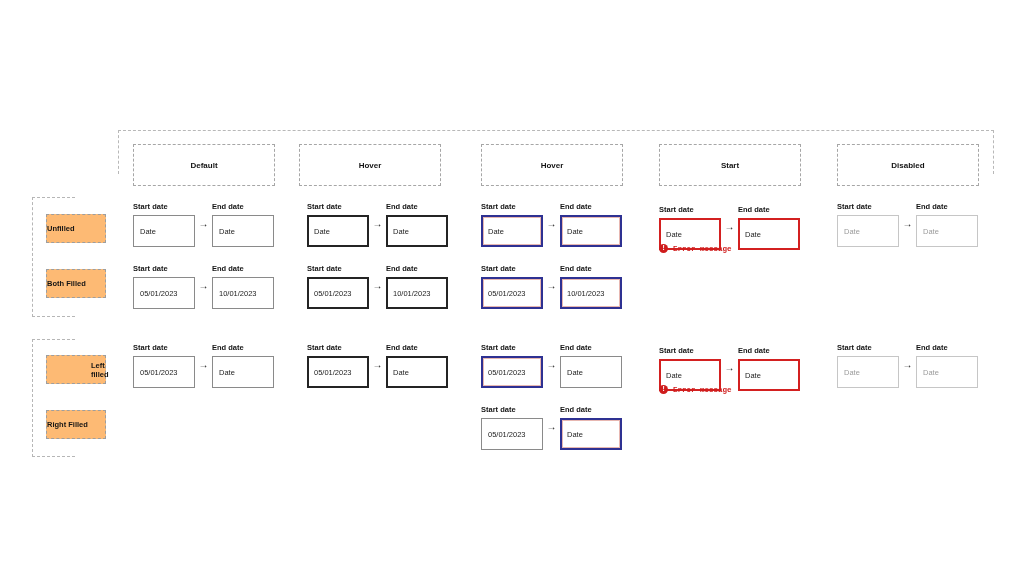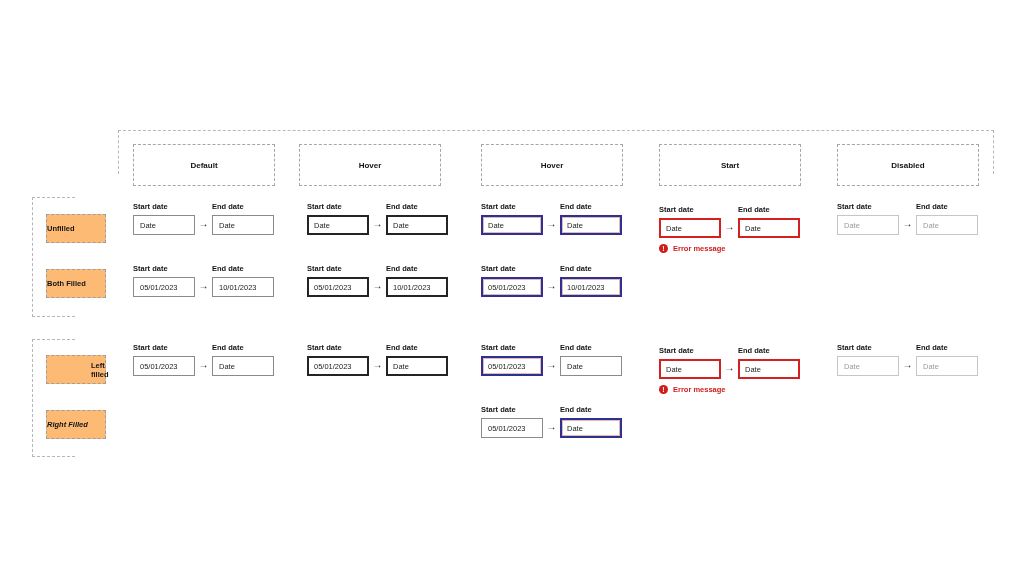--- a/index.html
+++ b/index.html
@@ -37,38 +37,38 @@
     font-size:7.5px; font-weight:bold; color:#141414;
   }
   
   .cell{ position:absolute; display:flex; width:141px; }
   .fgroup{ display:flex; flex-direction:column; }
   .field-label{
     font-size:7.5px; font-weight:bold; color:#141414;
     line-height:8px; margin-bottom:4px; white-space:nowrap;
   }
   .dinput{
-    width:62px; height:20px; box-sizing:border-box; background:#fff;
+    width:62px; height:32px; box-sizing:border-box; background:#fff;
     border:1px solid #8a8a8a; display:flex; align-items:center;
     padding-left:6px; font-size:7.5px; color:#1c1c1c; white-space:nowrap;text-align:center;
   }
   .dinput.st-hover{ border:2px solid #242424; padding-left:5px; }
   .dinput.st-focus{
     border:2px solid #2e3192; padding-left:5px;
     box-shadow:inset 0 0 0 1px #e7b7b1;
   }
   .dinput.st-error{ border:2px solid #d32020; padding-left:5px; }
   .dinput.st-disabled{ border:1px solid #c6c6c6; color:#9b9b9b; }
   .arrow{
     width:17px; text-align:center; font-size:10px; color:#141414;
     margin-top:16px; line-height:10px;
   }
   .err{
     position:absolute; left:0; top:38px; display:flex; align-items:center;
-    font-size:7.5px; font-weight:bold; color:#cf1c1c; white-space:nowrap;
+    font-size:7.5px; font-weight:bold; color:#cf1c1c; white-space:nowrap;font-family:Liberation Mono, monospace;
   }
   .err-icon{
     display:inline-block; width:9px; height:9px; border-radius:50%;
     background:#cf1c1c; color:#fff; font-size:7px; font-weight:bold;
     line-height:9px; text-align:center; margin-right:5px;
   }
 </style>
 </head>
 <body>
 
@@ -98,21 +98,21 @@
   <div id="rowlabels">
       <div class="row-label-box" style="top: 214px;">
         <span>Unfilled</span>
       </div>
       <div class="row-label-box" style="top: 269px;">
         <span>Both Filled</span>
       </div>
       <div class="row-label-box" style="top: 355px; padding-left: 44px;">
         <span>Left filled</span>
       </div>
-      <div class="row-label-box" style="top: 410px; font-style: italic;">
+      <div class="row-label-box" style="top: 410px;">
         <span>Right Filled</span>
       </div>
     </div>
 
   <div id="cells">
       <div class="cell" style="left: 133px; top: 203px;">
     <div class="fgroup">
       <div class="field-label">Start date</div>
       <div class="dinput start st-default">Date</div>
     </div>

